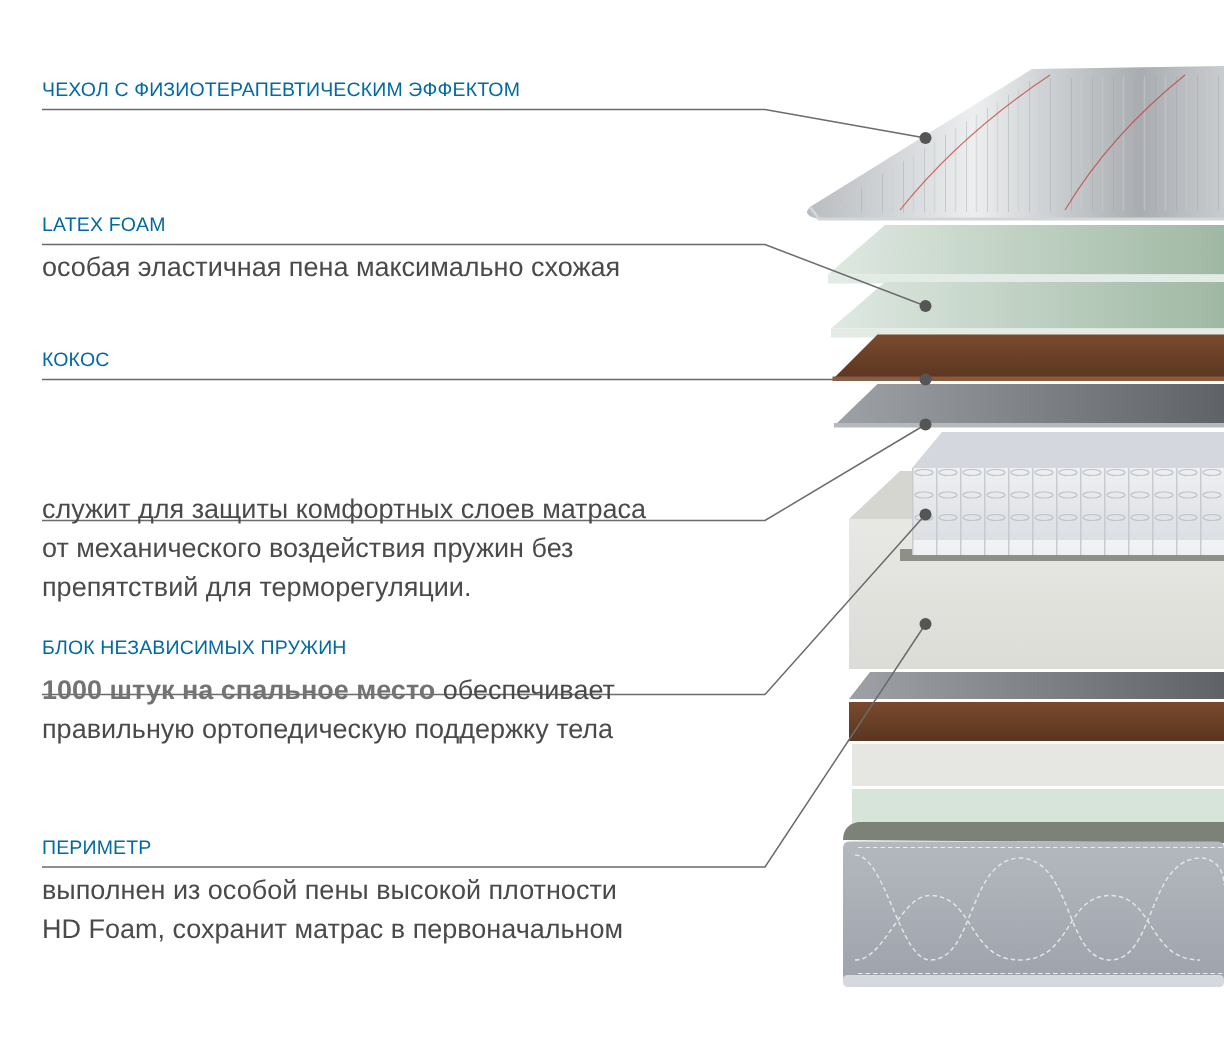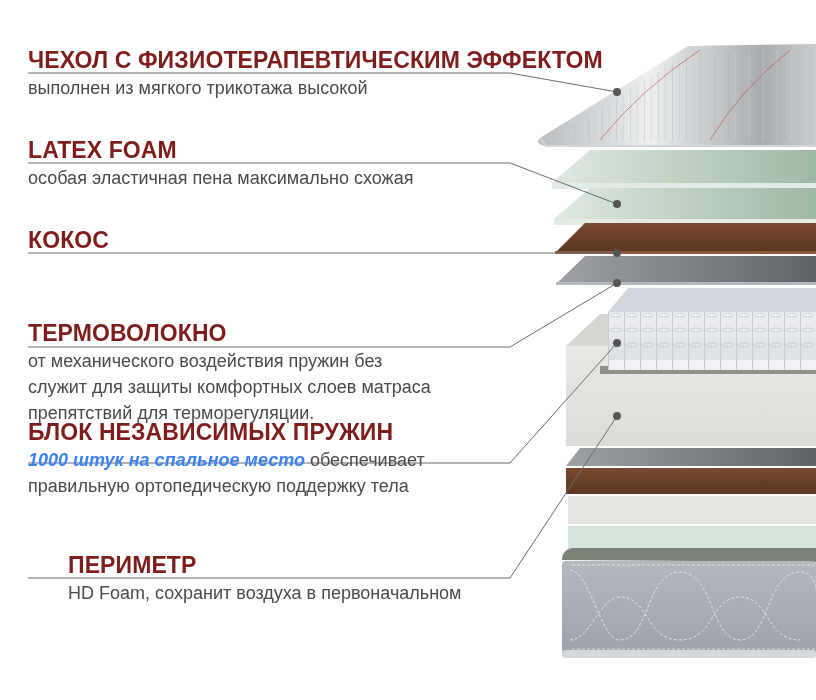--- a/index.html
+++ b/index.html
@@ -1,20 +1,20 @@
 <!DOCTYPE html>
 <html><head>
 <meta charset="utf-8">
 <style>
   html,body{margin:0;padding:0;background:#ffffff;}
   body{width:816px;height:700px;position:relative;overflow:hidden;font-family:"Liberation Sans",sans-serif;}
   .section{position:absolute;left:28px;width:520px;}
-  .heading{color:#7f1d1d;font-weight:bold;font-size:23px;line-height:22px;letter-spacing:0.1px;white-space:nowrap;}
+  .heading{color:#0369a1;font-weight:normal;font-size:13px;line-height:22px;letter-spacing:0.1px;white-space:nowrap;}
   .desc{color:#4a4a4a;font-size:18px;line-height:26px;margin-top:4px;}
-  .desc b{color:#3b82f6;font-style:italic;}
+  .desc b{color:#737373;}
   .line-layer{position:absolute;left:0;top:0;width:816px;height:700px;pointer-events:none;}
   .art{position:absolute;left:0;top:0;width:816px;height:700px;}
 </style>
 </head>
 <body>
 
 <svg class="art" viewBox="0 0 816 700" xmlns="http://www.w3.org/2000/svg">
   <defs>
     <linearGradient id="coverG" x1="0" y1="0" x2="1" y2="0">
       <stop offset="0" stop-color="#b8bcc0"></stop>
@@ -136,50 +136,49 @@
     <circle cx="617" cy="253" r="4"></circle>
     <circle cx="617" cy="283" r="4"></circle>
     <circle cx="617" cy="343" r="4"></circle>
     <circle cx="617" cy="416" r="4"></circle>
   </g>
 </svg>
 
 <div class="section" style="top:49px;">
   <div class="heading">ЧЕХОЛ С ФИЗИОТЕРАПЕВТИЧЕСКИМ ЭФФЕКТОМ</div>
   <div class="desc">
-    <div>выполнен из мягкого трикотажа высокой</div>
   </div>
 </div>
 
 <div class="section" style="top:139px;">
   <div class="heading">LATEX FOAM</div>
   <div class="desc">
     <div>особая эластичная пена максимально схожая</div>
   </div>
 </div>
 
 <div class="section" style="top:229px;">
   <div class="heading">КОКОС</div>
 </div>
 
 <div class="section" style="top:322px;">
-  <div class="heading">ТЕРМОВОЛОКНО</div>
   <div class="desc">
+    <div>служит для защиты комфортных слоев матраса</div>
     <div>от механического воздействия пружин без</div>
-    <div>служит для защиты комфортных слоев матраса</div>
     <div>препятствий для терморегуляции.</div>
   </div>
 </div>
 
 <div class="section" style="top:421px;">
   <div class="heading">БЛОК НЕЗАВИСИМЫХ ПРУЖИН</div>
   <div class="desc">
     <div><b>1000 штук на спальное место</b><span> обеспечивает</span></div>
     <div>правильную ортопедическую поддержку тела</div>
   </div>
 </div>
 
-<div class="section" style="top:554px;margin-left:40px;">
+<div class="section" style="top:554px;">
   <div class="heading">ПЕРИМЕТР</div>
   <div class="desc">
-    <div>HD Foam, сохранит воздуха в первоначальном</div>
+    <div>выполнен из особой пены высокой плотности</div>
+    <div>HD Foam, сохранит матрас в первоначальном</div>
   </div>
 </div>
 
 </body></html>

